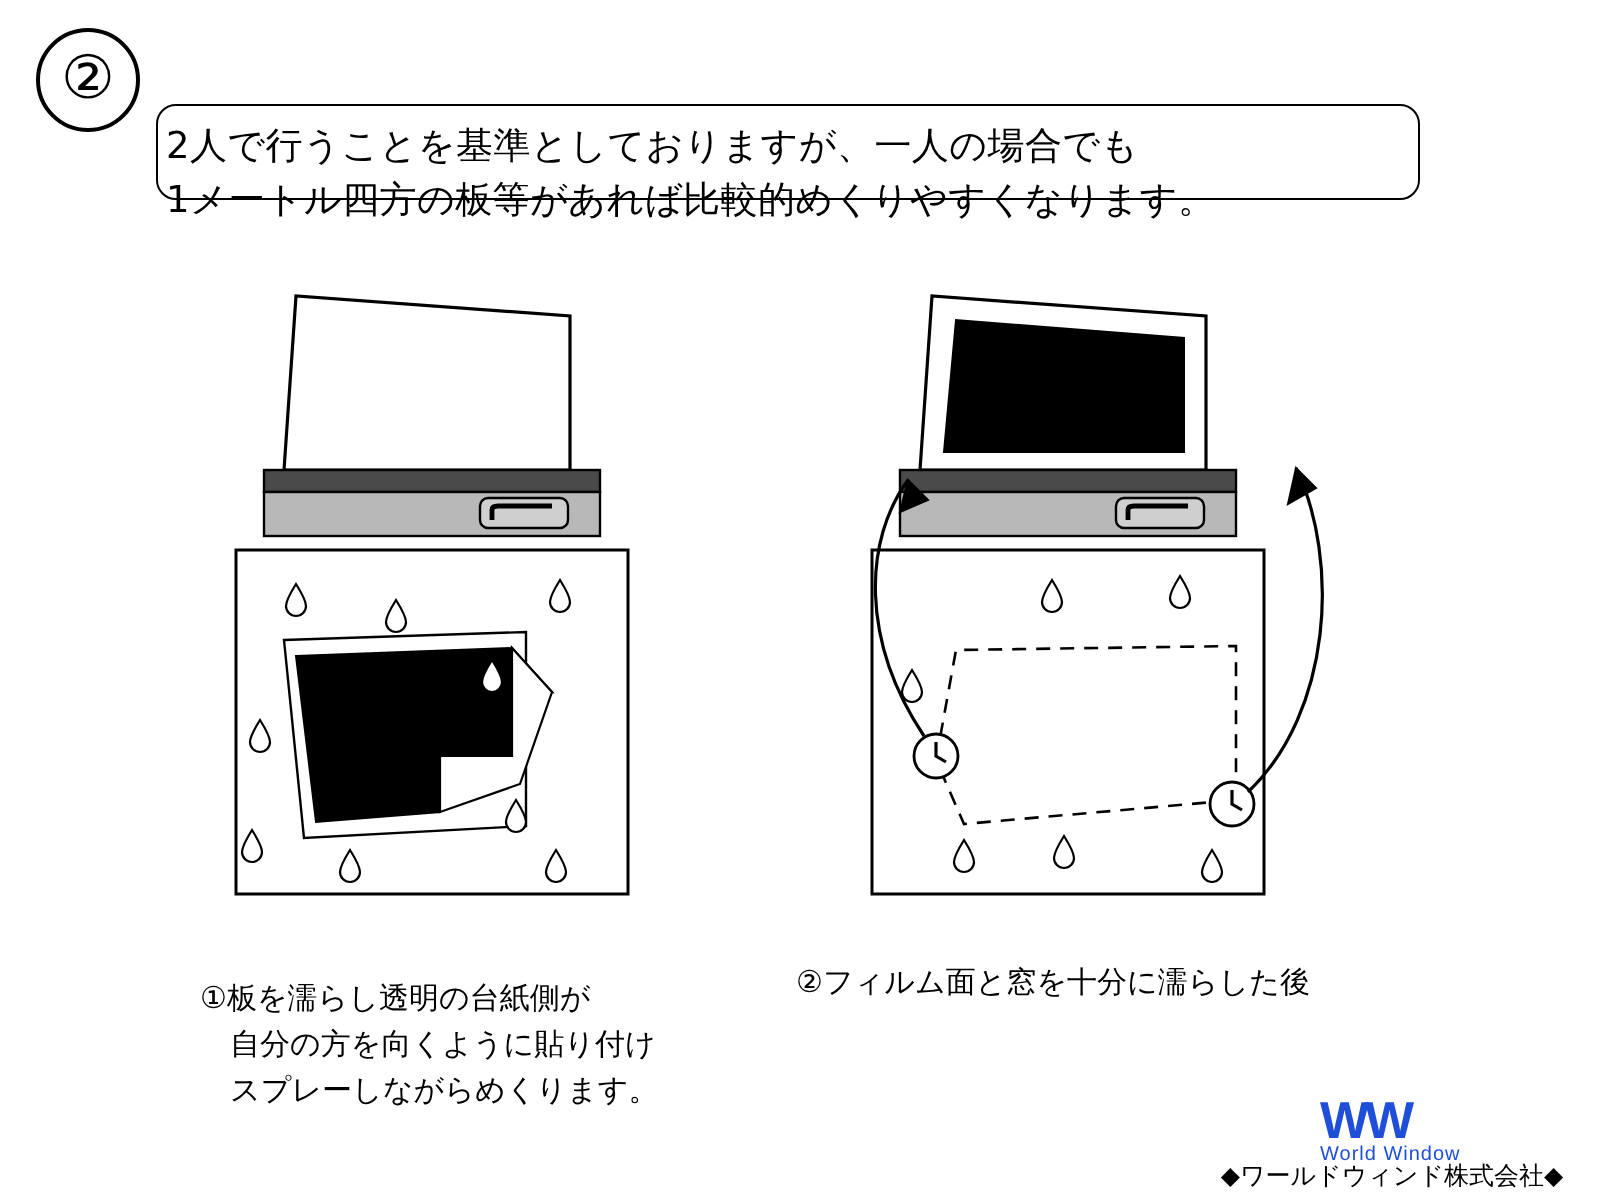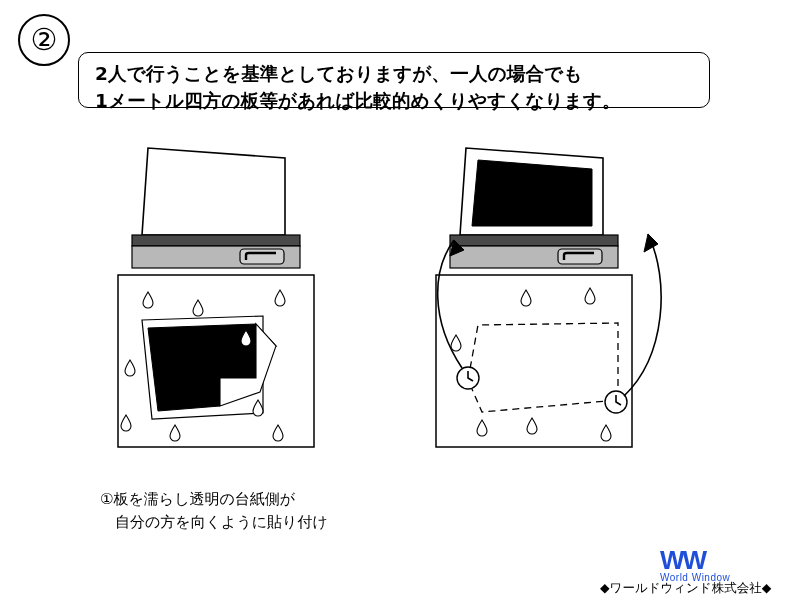--- a/index.html
+++ b/index.html
@@ -37,27 +37,26 @@
     line-height: 1;
     font-family: "DejaVu Sans", sans-serif;
   }
 
   
   .balloon {
     position: absolute;
     left: 78px;
     top: 52px;
     width: 632px;
-    height: 56px;
+    height: 48px;
     border: 1.6px solid #000;
     border-radius: 10px;
     background: #fff;
     box-sizing: border-box;
-    padding: 7px 12px 0 16px;
-    font-weight: bold;
+    padding: 7px 12px 0 4px;
   }
   .balloon .line {
     font-size: 18.5px;
     line-height: 27px;
     letter-spacing: 0.2px;
     white-space: nowrap;
     font-family: "DejaVu Sans", sans-serif;
   }
 
   
@@ -96,21 +95,21 @@
     font-size: 10px;
     color: #1f4fd8;
     letter-spacing: 0.5px;
     font-family: "Liberation Sans", sans-serif;
   }
   .company {
     position: absolute;
     left: 600px;
     top: 580px;
     width: 192px;
-    text-align: left;
+    text-align: center;
     font-size: 12.5px;
     font-family: "DejaVu Sans", sans-serif;
   }
   svg { display: block; }
 </style>
 </head>
 <body>
 
 <div id="page">
 
@@ -154,20 +153,21 @@
         <path d="M75 295 q5 8 5 11 a5 5 0 0 1 -10 0 q0 -3 5 -11 z"></path>
         <path d="M158 270 q5 8 5 11 a5 5 0 0 1 -10 0 q0 -3 5 -11 z"></path>
         <path d="M178 295 q5 8 5 11 a5 5 0 0 1 -10 0 q0 -3 5 -11 z"></path>
       </g>
     </svg>
   </div>
 
   <div class="caption" id="caption-left">
     <div>①板を濡らし透明の台紙側が</div>
     <div>　自分の方を向くように貼り付け</div>
+    <div>　スプレーしながらめくります。</div>
   </div>
 
   <div class="panel" id="panel-right">
     <svg width="270" height="400" viewBox="0 0 270 400">
 
       <path d="M40 105 L46 18 L183 28 L183 105 Z" fill="#ffffff" stroke="#000000" stroke-width="1.6"></path>
 
       <path d="M52 96 L58 30 L172 39 L172 96 Z" fill="#000000" stroke="#000000" stroke-width="1"></path>
 
       <rect x="30" y="105" width="168" height="11" fill="#4a4a4a" stroke="#000000" stroke-width="1.2"></rect>
@@ -197,20 +197,21 @@
         <path d="M170 158 q5 8 5 11 a5 5 0 0 1 -10 0 q0 -3 5 -11 z"></path>
         <path d="M36 205 q5 8 5 11 a5 5 0 0 1 -10 0 q0 -3 5 -11 z"></path>
         <path d="M62 290 q5 8 5 11 a5 5 0 0 1 -10 0 q0 -3 5 -11 z"></path>
         <path d="M112 288 q5 8 5 11 a5 5 0 0 1 -10 0 q0 -3 5 -11 z"></path>
         <path d="M186 295 q5 8 5 11 a5 5 0 0 1 -10 0 q0 -3 5 -11 z"></path>
       </g>
     </svg>
   </div>
 
   <div class="caption" id="caption-right">
+    <div>②フィルム面と窓を十分に濡らした後</div>
   </div>
 
   <div class="logo-wrap">
     <div class="logo-mark">WW</div>
     <div class="logo-sub">World Window</div>
   </div>
   <div class="company">◆ワールドウィンド株式会社◆</div>
 
 </div>
 

